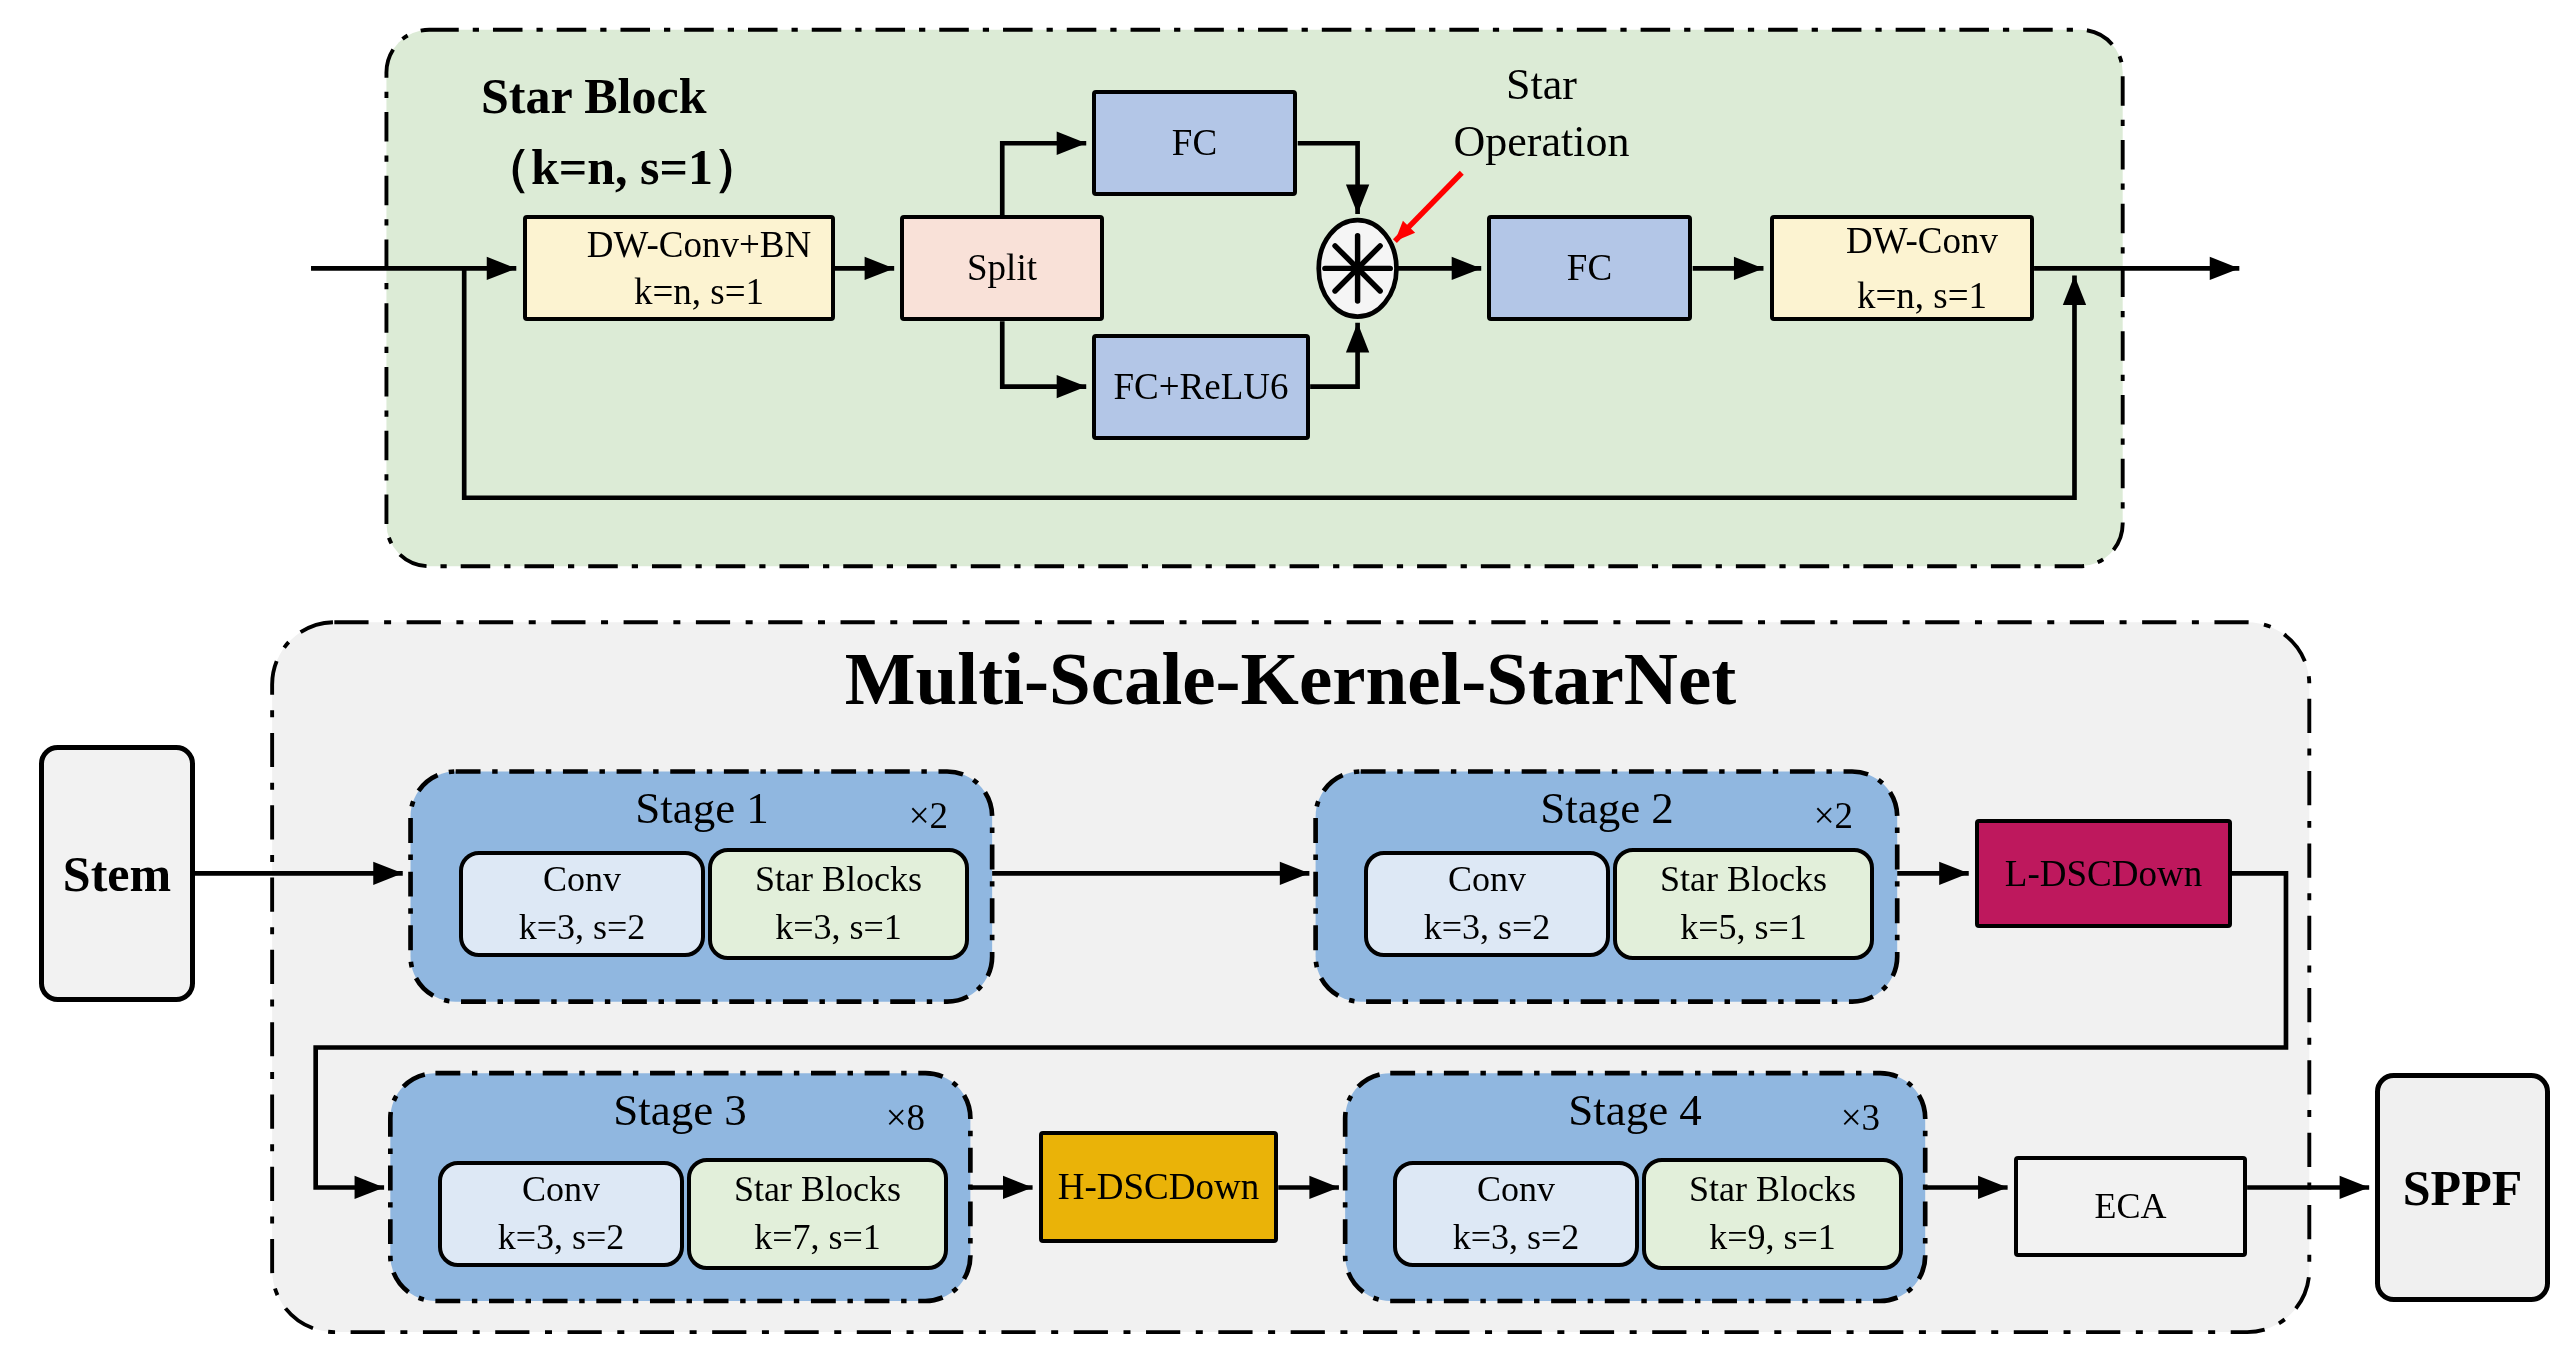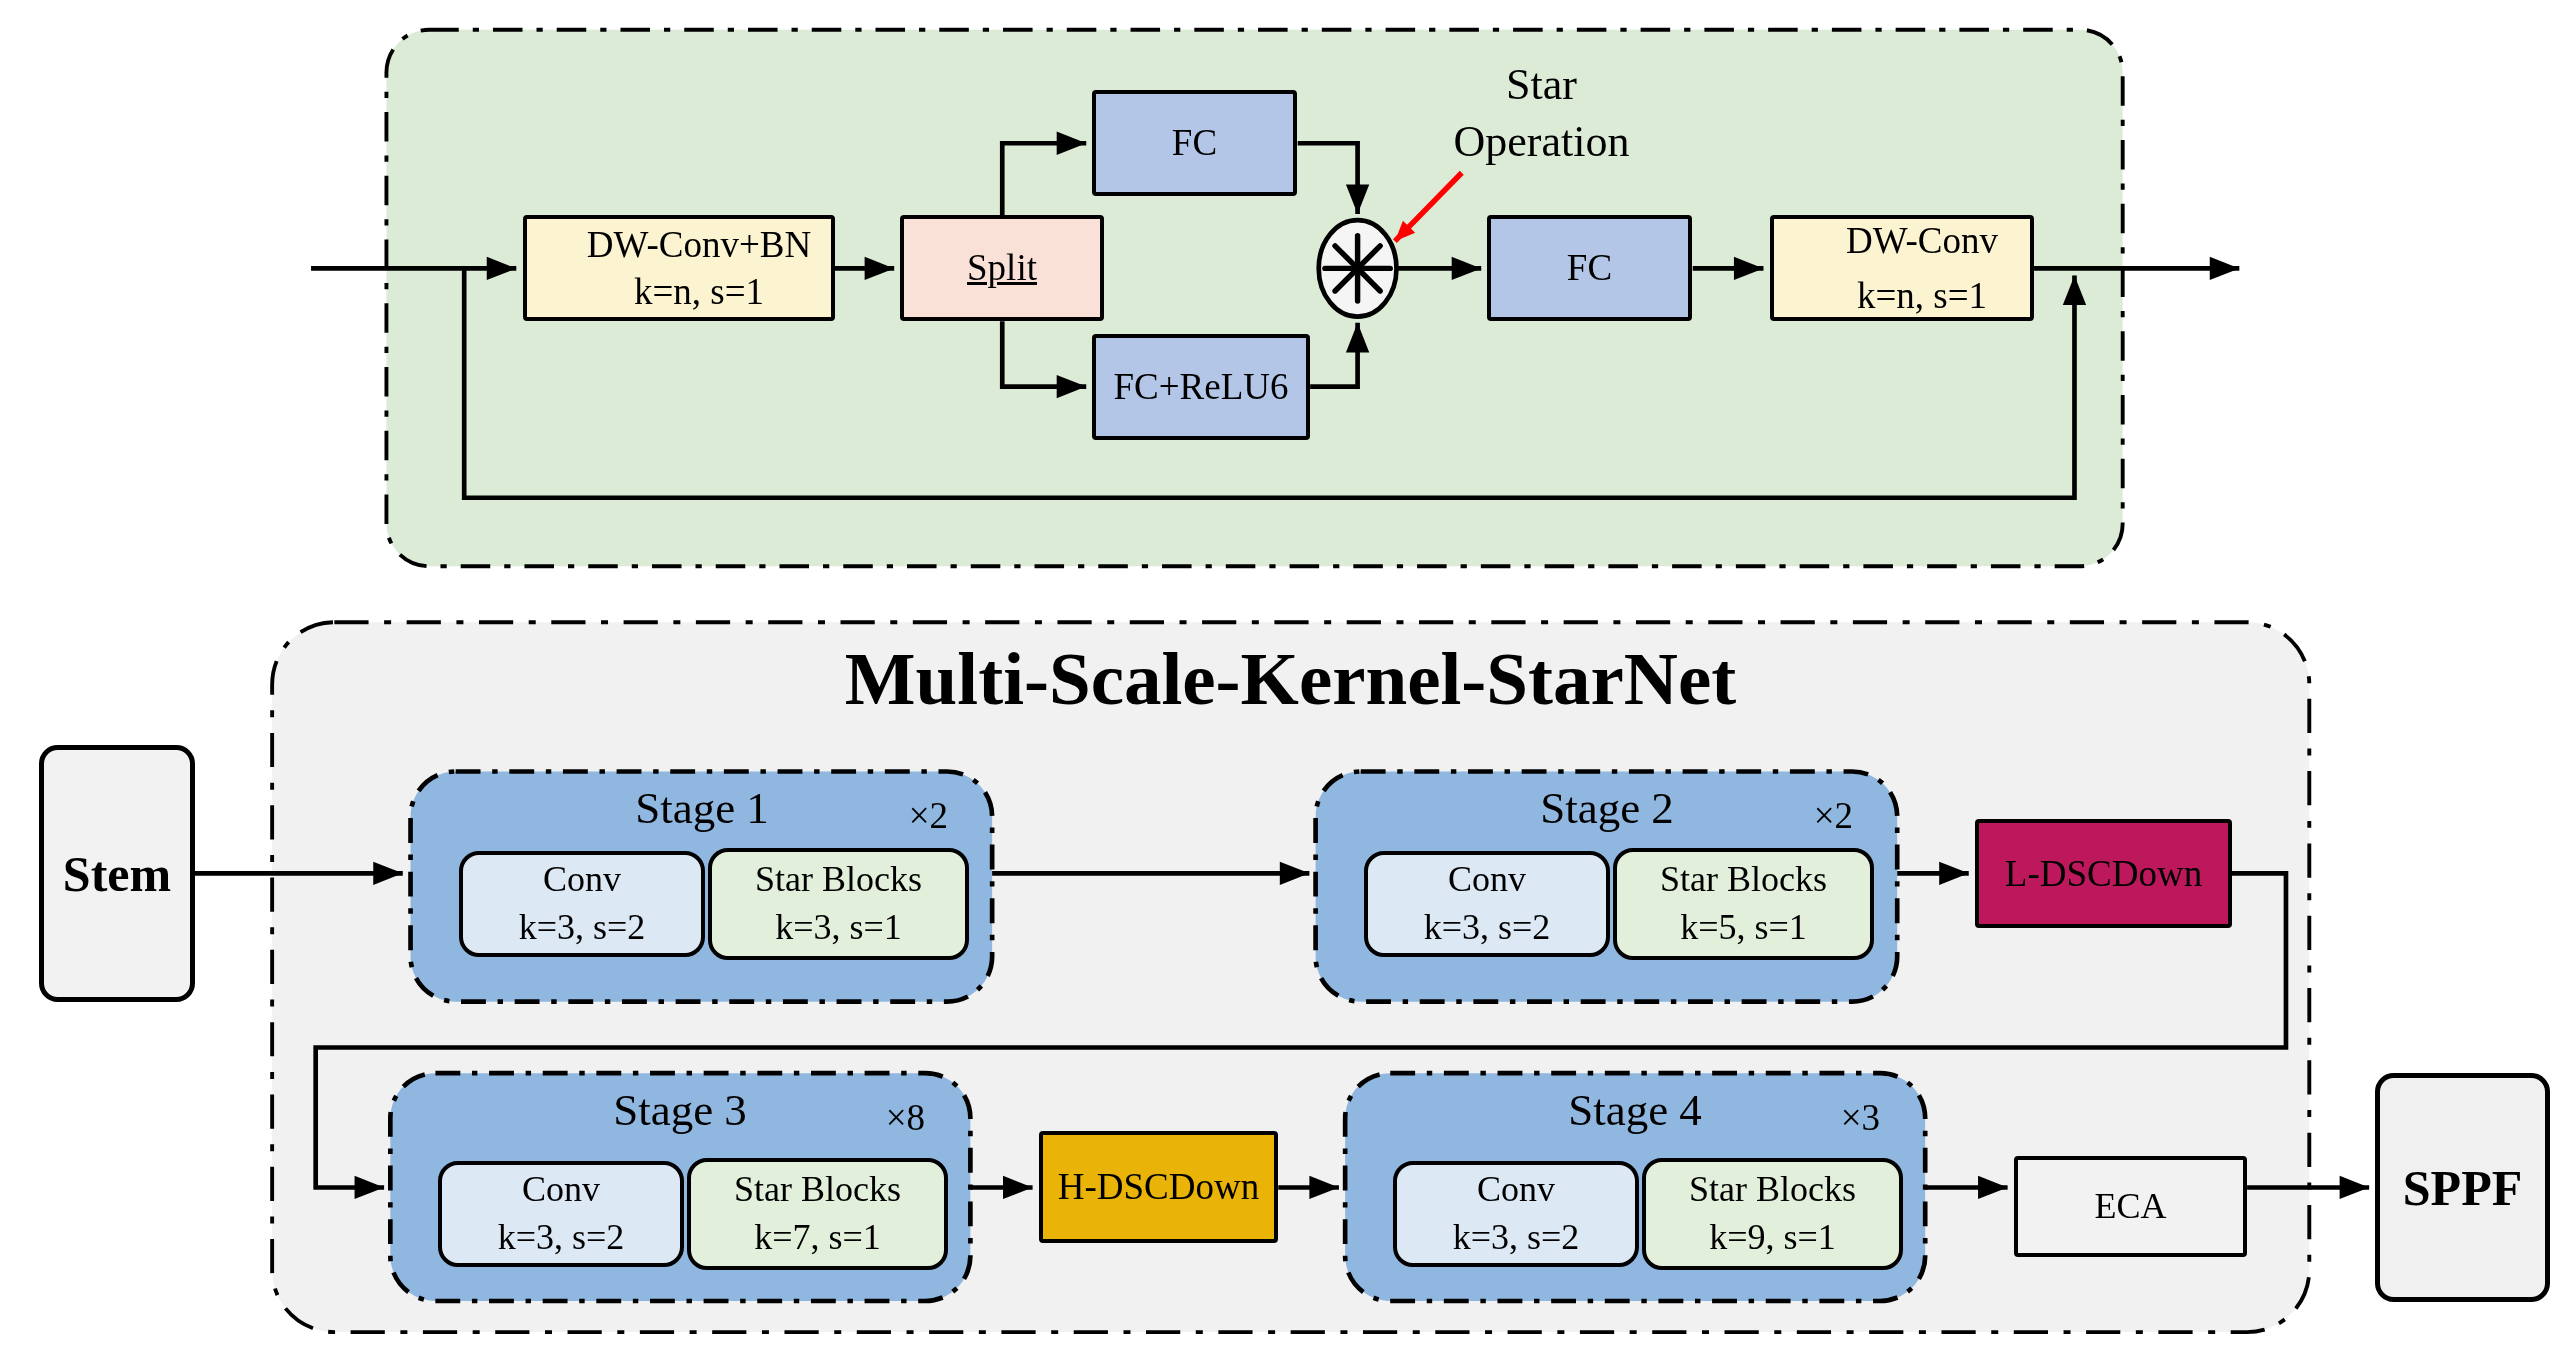--- a/index.html
+++ b/index.html
@@ -87,27 +87,31 @@
     <path d="M250 1123 H518" stroke="#000" stroke-width="6" fill="none" marker-end="url(#ah)"></path>
     <path d="M1276 1123 H1684" stroke="#000" stroke-width="6" fill="none" marker-end="url(#ah)"></path>
     <path d="M2440 1123 H2532" stroke="#000" stroke-width="6" fill="none" marker-end="url(#ah)"></path>
     <path d="M2870 1123 H2940 V1347 H406 V1527 H494" stroke="#000" stroke-width="6" fill="none" marker-end="url(#ah)"></path>
     <path d="M1248 1527 H1328" stroke="#000" stroke-width="6" fill="none" marker-end="url(#ah)"></path>
     <path d="M1644 1527 H1722" stroke="#000" stroke-width="6" fill="none" marker-end="url(#ah)"></path>
     <path d="M2476 1527 H2582" stroke="#000" stroke-width="6" fill="none" marker-end="url(#ah)"></path>
     <path d="M2890 1527 H3047" stroke="#000" stroke-width="6" fill="none" marker-end="url(#ah)"></path>
   </svg>
 
+  <div class="star-title">
+    <span>Star Block</span>
+    <span>（k=n, s=1）</span>
+  </div>
 
   <div class="box yellow f48" style="left:523px;top:215px;width:312px;height:106px;">
     <span>DW-Conv+BN</span>
     <span>k=n, s=1</span>
   </div>
 
-  <div class="box pink f48" style="left:900px;top:215px;width:204px;height:106px;text-decoration:underline;">
+  <div class="box pink f48" style="left:900px;top:215px;width:204px;height:106px;">
     <span>Split</span>
   </div>
 
   <div class="box fcblue f48" style="left:1092px;top:90px;width:205px;height:106px;">
     <span>FC</span>
   </div>
 
   <div class="box fcblue f48" style="left:1092px;top:334px;width:218px;height:106px;">
     <span>FC+ReLU6</span>
   </div>

